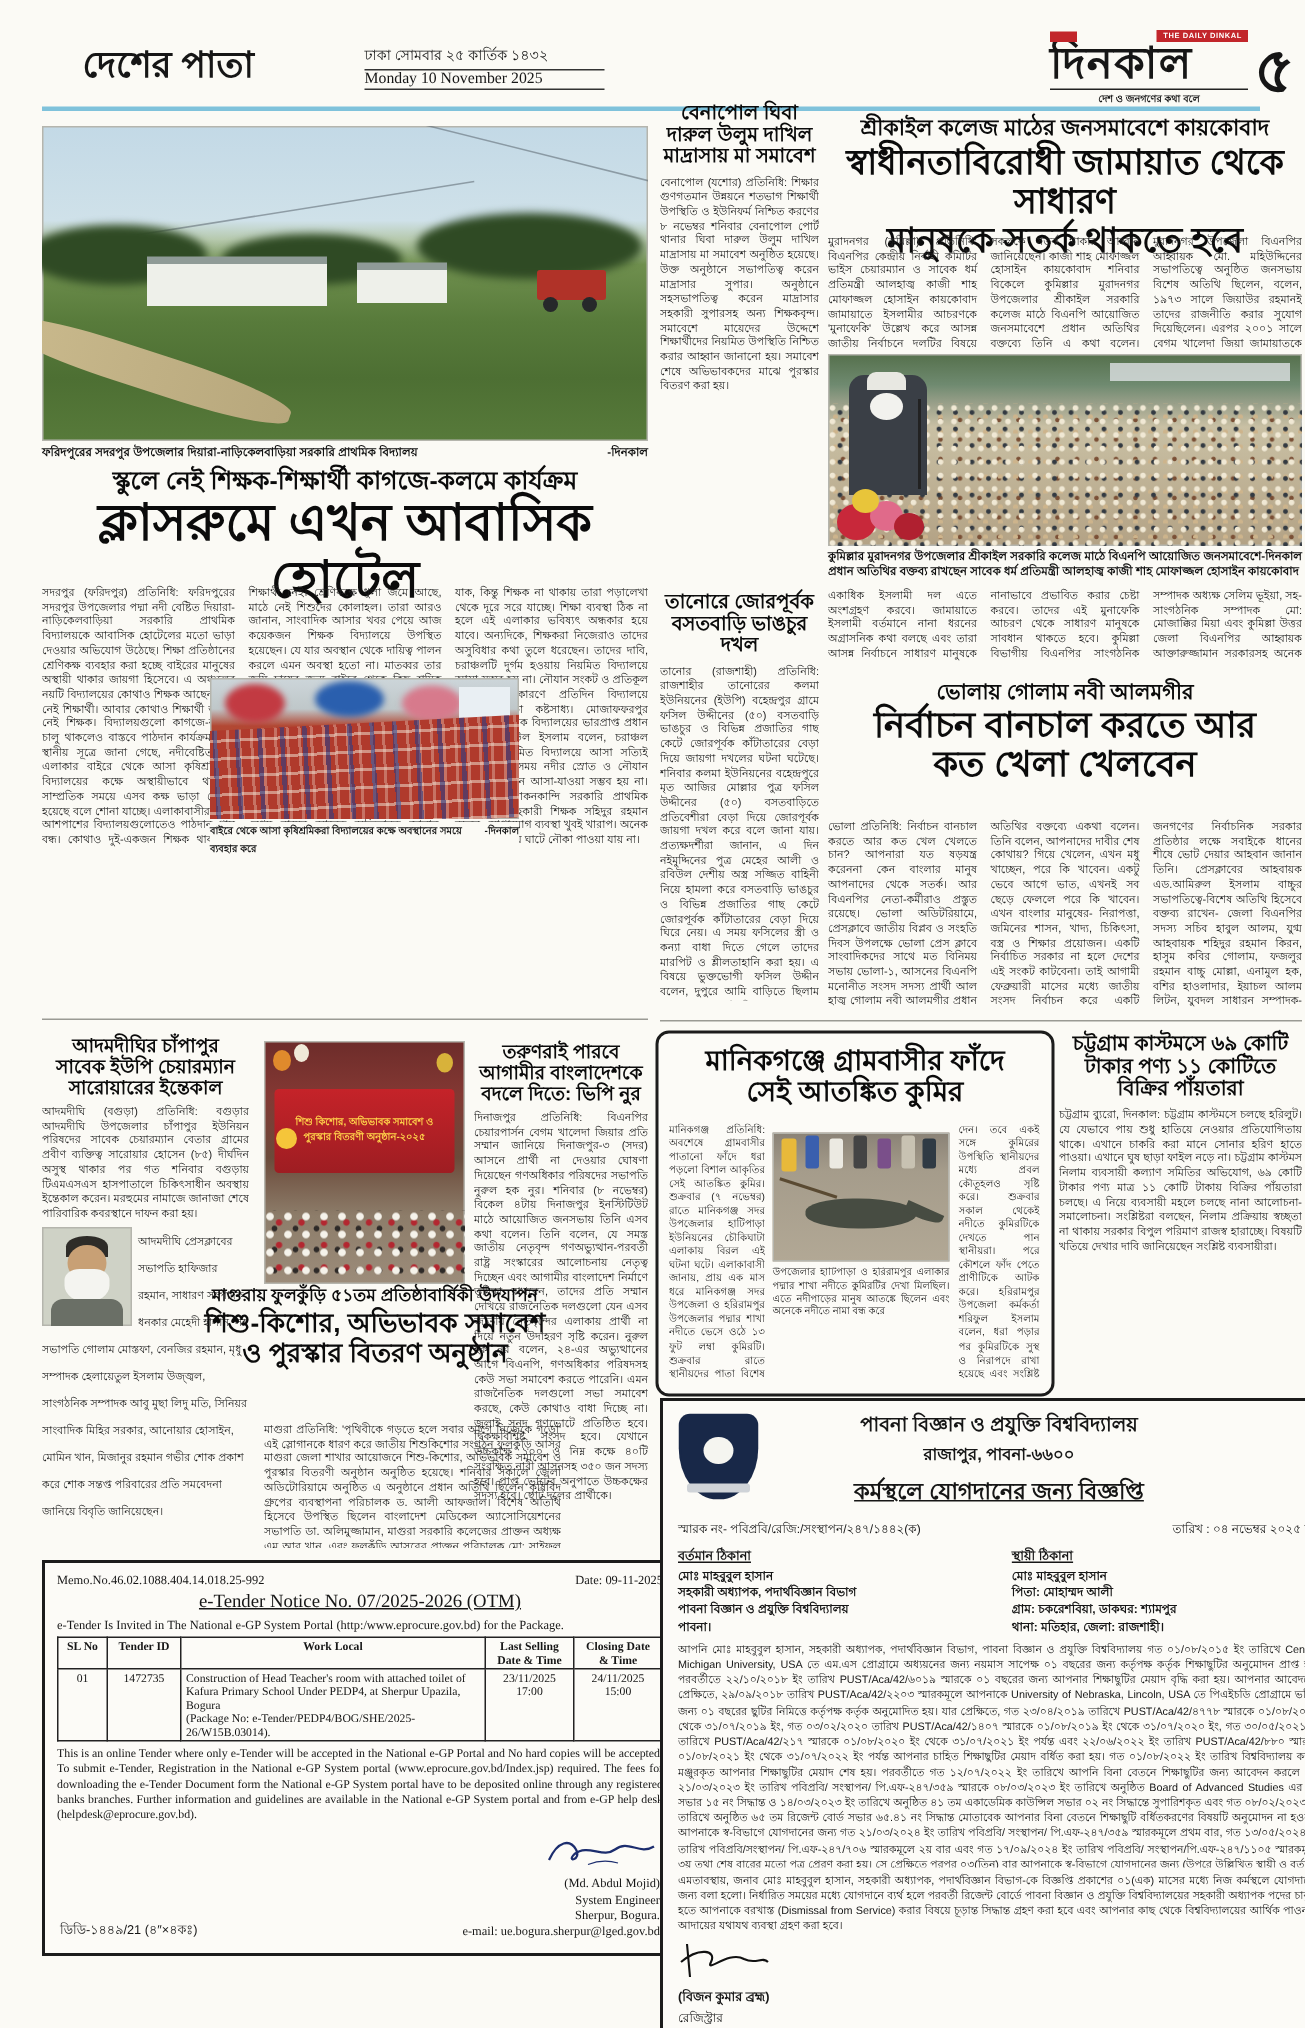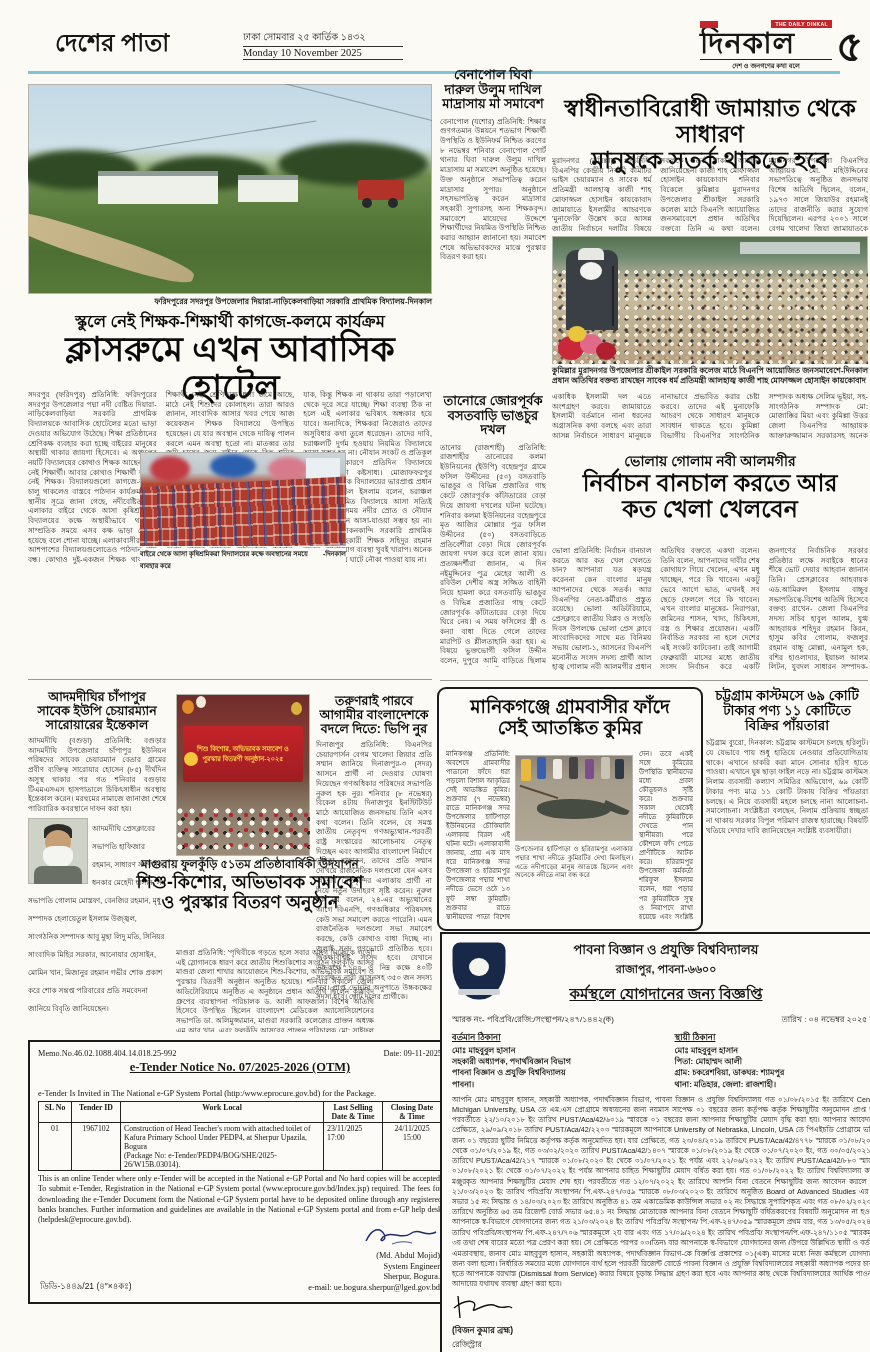--- a/index.html
+++ b/index.html
@@ -114,21 +114,21 @@
     <div class="treeblob" style="left:-10px;top:66px;width:120px;height:40px"></div>
     <div class="treeblob" style="left:250px;top:58px;width:150px;height:44px"></div>
     <div class="treeblob" style="left:120px;top:72px;width:120px;height:34px"></div>
     <div class="bldg" style="left:70px;top:92px;width:120px;height:28px"></div>
     <div class="bldg" style="left:210px;top:96px;width:60px;height:22px"></div>
     <div class="trolley" style="left:330px;top:96px;width:46px;height:20px"></div>
     <div style="position:absolute;left:334px;top:114px;width:10px;height:10px;background:#26282a;border-radius:50%"></div>
     <div style="position:absolute;left:360px;top:114px;width:10px;height:10px;background:#26282a;border-radius:50%"></div>
     <div class="path" style="left:-30px;top:150px;width:200px;height:26px"></div>
   </div>
-  <div class="abs cap" style="left:28px;top:297px;width:404px;display:flex;justify-content:flex-end">
+  <div class="abs cap" style="left:28px;top:297px;width:404px;display:flex;justify-content:space-between">
     <span>ফরিদপুরের সদরপুর উপজেলার দিয়ারা-নাড়িকেলবাড়িয়া সরকারি প্রাথমিক বিদ্যালয়</span>
     <span>-দিনকাল</span>
   </div>
   <div class="abs hl" style="left:28px;top:312px;width:404px;font-size:16.5px">স্কুলে নেই শিক্ষক-শিক্ষার্থী কাগজে-কলমে কার্যক্রম</div>
   <div class="abs hl" style="left:28px;top:330px;width:404px;font-size:34px">ক্লাসরুমে এখন আবাসিক হোটেল</div>
   <div class="abs body-txt cols3" style="left:28px;top:390px;width:404px;height:284px">সদরপুর (ফরিদপুর) প্রতিনিধি: ফরিদপুরের সদরপুর উপজেলার পদ্মা নদী বেষ্টিত দিয়ারা-নাড়িকেলবাড়িয়া সরকারি প্রাথমিক বিদ্যালয়কে আবাসিক হোটেলের মতো ভাড়া দেওয়ার অভিযোগ উঠেছে। শিক্ষা প্রতিষ্ঠানের শ্রেণিকক্ষ ব্যবহার করা হচ্ছে বাইরের মানুষের অস্থায়ী থাকার জায়গা হিসেবে। এ অঞ্চলের নয়টি বিদ্যালয়ের কোথাও শিক্ষক আছেন কিন্তু নেই শিক্ষার্থী। আবার কোথাও শিক্ষার্থী আছে, নেই শিক্ষক। বিদ্যালয়গুলো কাগজে-কলমে চালু থাকলেও বাস্তবে পাঠদান কার্যক্রম বন্ধ। স্থানীয় সূত্রে জানা গেছে, নদীবেষ্টিত এই এলাকার বাইরে থেকে আসা কৃষিশ্রমিকরা বিদ্যালয়ের কক্ষে অস্থায়ীভাবে থাকেন। সাম্প্রতিক সময়ে এসব কক্ষ ভাড়া দেওয়া হয়েছে বলে শোনা যাচ্ছে। এলাকাবাসীর মতে, আশপাশের বিদ্যালয়গুলোতেও পাঠদান প্রায় বন্ধ। কোথাও দুই-একজন শিক্ষক থাকলেও শিক্ষার্থী নেই। শ্রেণিকক্ষে ধুলা জমে আছে, মাঠে নেই শিশুদের কোলাহল। তারা আরও জানান, সাংবাদিক আসার খবর পেয়ে আজ কয়েকজন শিক্ষক বিদ্যালয়ে উপস্থিত হয়েছেন। যে যার অবস্থান থেকে দায়িত্ব পালন করলে এমন অবস্থা হতো না। মাতব্বর তার জমি চাষের জন্য বাইরে থেকে কিছু শ্রমিক এনেছেন। তারাই মূলত স্কুলে থাকছেন। তাদের ভাড়া দেওয়া হয়নি, তারা জোর করে থাকছেন। বিষয়টি আমি উপজেলা শিক্ষা অফিসারকে জানিয়েছি। শিক্ষার্থীদের পাঠদান কীভাবে করেন জানতে চাইলে তিনি বলেন, আমাদের স্কুলে তেমন শিক্ষার্থী নেই। একটি রুমেই কষ্ট করে ক্লাস নিতে হয়। না পেয়ে ঘরে বসে সময় নষ্ট করছে। পরে আমরা বাধ্য হয়ে সন্তানদের মাদ্রাসায় ভর্তি করিয়েছি। রোকেয়া বেগম নামের আরেক অভিভাবক জানান, আমরা চাই আমাদের সন্তানরা নিয়মিত স্কুলে যাক, কিন্তু শিক্ষক না থাকায় তারা পড়ালেখা থেকে দূরে সরে যাচ্ছে। শিক্ষা ব্যবস্থা ঠিক না হলে এই এলাকার ভবিষ্যৎ অন্ধকার হয়ে যাবে। অন্যদিকে, শিক্ষকরা নিজেরাও তাদের অসুবিধার কথা তুলে ধরেছেন। তাদের দাবি, চরাঞ্চলটি দুর্গম হওয়ায় নিয়মিত বিদ্যালয়ে আসা সম্ভব হয় না। নৌযান সংকট ও প্রতিকূল যাতায়াতের কারণে প্রতিদিন বিদ্যালয়ে উপস্থিত থাকা কষ্টসাধ্য। মোজাফফরপুর সরকারি প্রাথমিক বিদ্যালয়ের ভারপ্রাপ্ত প্রধান শিক্ষক রেজাউল ইসলাম বলেন, চরাঞ্চল এলাকায় নিয়মিত বিদ্যালয়ে আসা সত্যিই কঠিন। বর্ষার সময় নদীর স্রোত ও নৌযান সংকটে প্রতিদিন আসা-যাওয়া সম্ভব হয় না। বিশ্বনাথপুর আকনকান্দি সরকারি প্রাথমিক বিদ্যালয়ের সহকারী শিক্ষক সহিদুর রহমান বলেন, যোগাযোগ ব্যবস্থা খুবই খারাপ। অনেক সময় ঠিক সময়ে ঘাটে নৌকা পাওয়া যায় না।</div>
 
   <div class="photo bed-photo" style="left:140px;top:452px;width:206px;height:94px">
     <div class="net" style="left:10px;top:4px;width:40px;height:26px;background:#c23a42"></div>
     <div class="net" style="left:70px;top:2px;width:46px;height:24px;background:#2a5fae"></div>
@@ -182,41 +182,41 @@
   <div class="abs hl" style="left:130px;top:858px;width:240px;font-size:11.5px">মাগুরায় ফুলকুঁড়ি ৫১তম প্রতিষ্ঠাবার্ষিকী উদযাপন</div>
   <div class="abs hl ml" style="left:130px;top:873px;width:240px;font-size:17.5px">শিশু-কিশোর, অভিভাবক সমাবেশ
 ও পুরস্কার বিতরণ অনুষ্ঠান</div>
   <div class="abs body-txt" style="left:176px;top:948px;width:198px;height:84px">মাগুরা প্রতিনিধি: 'পৃথিবীকে গড়তে হলে সবার আগে নিজেকে গড়ো' এই স্লোগানকে ধারণ করে জাতীয় শিশুকিশোর সংগঠন ফুলকুঁড়ি আসর মাগুরা জেলা শাখার আয়োজনে শিশু-কিশোর, অভিভাবক সমাবেশ ও পুরস্কার বিতরণী অনুষ্ঠান অনুষ্ঠিত হয়েছে। শনিবার সকালে জেলা অডিটোরিয়ামে অনুষ্ঠিত এ অনুষ্ঠানে প্রধান অতিথি ছিলেন কৃষিবিদ গ্রুপের ব্যবস্থাপনা পরিচালক ড. আলী আফজাল। বিশেষ অতিথি হিসেবে উপস্থিত ছিলেন বাংলাদেশ মেডিকেল অ্যাসোসিয়েশনের সভাপতি ডা. অলিমুজ্জামান, মাগুরা সরকারি কলেজের প্রাক্তন অধ্যক্ষ এম আর খান, এবং ফুলকুঁড়ি আসরের প্রাক্তন পরিচালক মো: সাইফুল ইসলাম। অনুষ্ঠানে জেলার বিভিন্ন শিক্ষা প্রতিষ্ঠানের প্রায় ৪৫০ জন শিশু-কিশোর সদস্য অংশগ্রহণ করে। শিক্ষার্থীরা মনোমুগ্ধকর হামদ-নাত ও চিত্রাঙ্কন, গান ও নাটক পরিবেশনার মাধ্যমে দর্শকদের মুগ্ধ করে তোলে। কুইজ প্রতিযোগিতায় ৬০ জনকে ক্রেস্ট এবং সার্টিফিকেট প্রদান করা হয়।</div>
 
   <div class="boxed serif" style="left:28px;top:1040px;width:404px;height:252px;padding:4px 8px;overflow:hidden">
     <div style="display:flex;justify-content:space-between;font-size:8.3px;margin-top:3px">
       <span>Memo.No.46.02.1088.404.14.018.25-992</span>
       <span>Date: 09-11-2025</span>
     </div>
-    <div style="text-align:center;font-size:12.5px;font-weight:700;text-decoration:underline;margin-top:2px">e-Tender Notice No. 07/2025-2026 (OTM)</div>
-    <div style="font-size:8.3px;margin-top:14px">e-Tender Is Invited in The National e-GP System Portal (http:/www.eprocure.gov.bd) for the Package.</div>
+    <div style="text-align:center;font-size:12.5px;font-weight:400;text-decoration:underline;margin-top:2px">e-Tender Notice No. 07/2025-2026 (OTM)</div>
+    <div style="font-size:8.3px;margin-top:4px">e-Tender Is Invited in The National e-GP System Portal (http:/www.eprocure.gov.bd) for the Package.</div>
     <table class="tbl">
       <tbody>
           <tr>
         <th style="width:26px">SL No</th>
         <th style="width:42px">Tender ID</th>
         <th>Work Local</th>
         <th class="ml" style="width:52px">Last Selling
 Date &amp; Time</th>
         <th class="ml" style="width:52px">Closing Date
 &amp; Time</th>
       </tr>
       <tr>
         <td style="text-align:center">01</td>
-        <td style="text-align:center">1967102</td>
+        <td style="text-align:center">1472735</td>
         <td>
           <span>Construction of Head Teacher's room with attached toilet of Kafura Primary School Under PEDP4, at Sherpur Upazila, Bogura</span>
           <span class="ml" style="display:block">(Package No: e-Tender/PEDP4/BOG/SHE/2025-26/W15B.03014).</span>
         </td>
-        <td class="ml" style="text-align:left">23/11/2025
+        <td class="ml" style="text-align:center">23/11/2025
 17:00</td>
         <td class="ml" style="text-align:center">24/11/2025
 15:00</td>
       </tr>
     </tbody>
       </table>
     <div style="font-size:7.9px;text-align:justify;line-height:1.3;margin-top:3px">This is an online Tender where only e-Tender will be accepted in the National e-GP Portal and No hard copies will be accepted. To submit e-Tender, Registration in the National e-GP System portal (www.eprocure.gov.bd/Index.jsp) required. The fees for downloading the e-Tender Document form the National e-GP System portal have to be deposited online through any registered banks branches. Further information and guidelines are available in the National e-GP System portal and from e-GP help desk (helpdesk@eprocure.gov.bd).</div>
     <div style="position:absolute;right:10px;bottom:8px;text-align:right">
       <svg width="78" height="22" viewBox="0 0 78 22">
         <path d="M4 16 C10 3,18 2,22 9 C26 16,15 18,21 12 C30 5,40 15,48 9 C57 2,64 13,74 7" stroke="#1c2d6e" fill="none" stroke-width="1.5"></path>
@@ -230,20 +230,21 @@
     <div style="position:absolute;left:10px;bottom:8px;font-size:8.5px;font-family:'Liberation Sans',sans-serif">ডিডি-১৪৪৯/21 (৪″×৪কঃ)</div>
   </div>
 
   <div class="abs" style="left:440px;top:68px;width:106px">
     <div class="hl ml" style="font-size:13px">বেনাপোল ঘিবা
 দারুল উলুম দাখিল
 মাদ্রাসায় মা সমাবেশ</div>
     <div class="body-txt" style="margin-top:5px;height:258px">বেনাপোল (যশোর) প্রতিনিধি: শিক্ষার গুণগতমান উন্নয়নে শতভাগ শিক্ষার্থী উপস্থিতি ও ইউনিফর্ম নিশ্চিত করণের ৮ নভেম্বর শনিবার বেনাপোল পোর্ট থানার ঘিবা দারুল উলুম দাখিল মাদ্রাসায় মা সমাবেশ অনুষ্ঠিত হয়েছে। উক্ত অনুষ্ঠানে সভাপতিত্ব করেন মাদ্রাসার সুপার। অনুষ্ঠানে সহসভাপতিত্ব করেন মাদ্রাসার সহকারী সুপারসহ অন্য শিক্ষকবৃন্দ। সমাবেশে মায়েদের উদ্দেশে শিক্ষার্থীদের নিয়মিত উপস্থিতি নিশ্চিত করার আহ্বান জানানো হয়। সমাবেশ শেষে অভিভাবকদের মাঝে পুরস্কার বিতরণ করা হয়।</div>
   </div>
 
+  <div class="abs hl" style="left:552px;top:78px;width:316px;font-size:14.5px">শ্রীকাইল কলেজ মাঠের জনসমাবেশে কায়কোবাদ</div>
   <div class="abs hl ml" style="left:552px;top:96px;width:316px;font-size:23px">স্বাধীনতাবিরোধী জামায়াত থেকে সাধারণ
 মানুষকে সতর্ক থাকতে হবে</div>
   <div class="abs body-txt cols3" style="left:552px;top:156px;width:316px;height:78px">মুরাদনগর (কুমিল্লা) প্রতিনিধি: বিএনপির কেন্দ্রীয় নির্বাহী কমিটির ভাইস চেয়ারম্যান ও সাবেক ধর্ম প্রতিমন্ত্রী আলহাজ্ব কাজী শাহ মোফাজ্জল হোসাইন কায়কোবাদ জামায়াতে ইসলামীর আচরণকে 'মুনাফেকি' উল্লেখ করে আসন্ন জাতীয় নির্বাচনে দলটির বিষয়ে সকলকে সতর্ক থাকার আহ্বান জানিয়েছেন। কাজী শাহ মোফাজ্জল হোসাইন কায়কোবাদ শনিবার বিকেলে কুমিল্লার মুরাদনগর উপজেলার শ্রীকাইল সরকারি কলেজ মাঠে বিএনপি আয়োজিত জনসমাবেশে প্রধান অতিথির বক্তব্যে তিনি এ কথা বলেন। মুরাদনগর উপজেলা বিএনপির আহ্বায়ক মো. মহিউদ্দিনের সভাপতিত্বে অনুষ্ঠিত জনসভায় বিশেষ অতিথি ছিলেন, বলেন, ১৯৭৩ সালে জিয়াউর রহমানই তাদের রাজনীতি করার সুযোগ দিয়েছিলেন। এরপর ২০০১ সালে বেগম খালেদা জিয়া জামায়াতকে ১৭টি আসন নির্বাচনের ব্যবস্থা করে দেন এবং দলের দুজনকে মন্ত্রিত্ব দেন। এই সুযোগ ব্যবহার করে জামায়াত তাদের দলকে সংগঠিত করেছে। যারা তাদের দল গঠনে সহায়তা করেছে,</div>
 
   <div class="photo rally-photo" style="left:552px;top:236px;width:316px;height:128px">
     <div style="position:absolute;right:8px;top:6px;width:120px;height:12px;background:#dde1e4;opacity:.8"></div>
     <div class="crowd"></div>
     <div class="speaker" style="left:14px;top:14px;width:52px;height:80px"></div>
     <div class="beard" style="left:28px;top:26px;width:22px;height:18px"></div>
     <div style="position:absolute;left:26px;top:12px;width:26px;height:12px;background:#e8e8e2;border-radius:6px 6px 0 0"></div>

